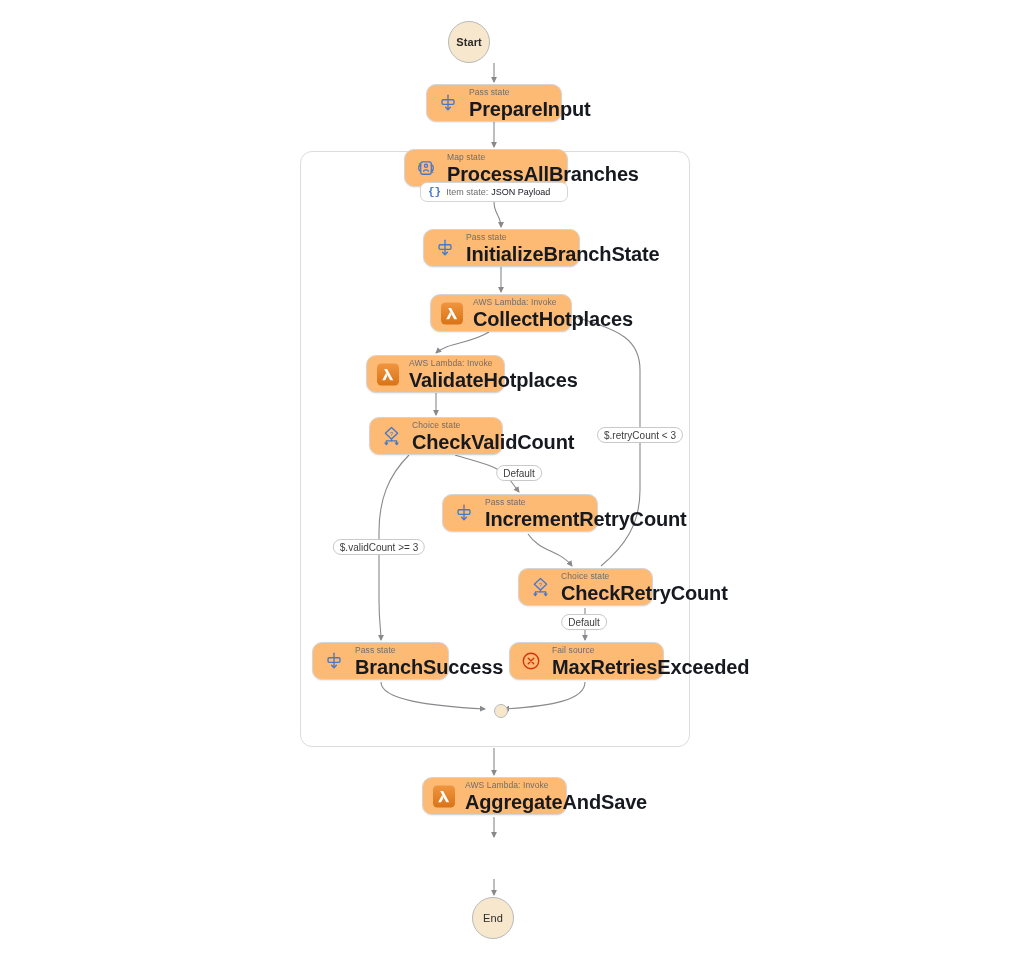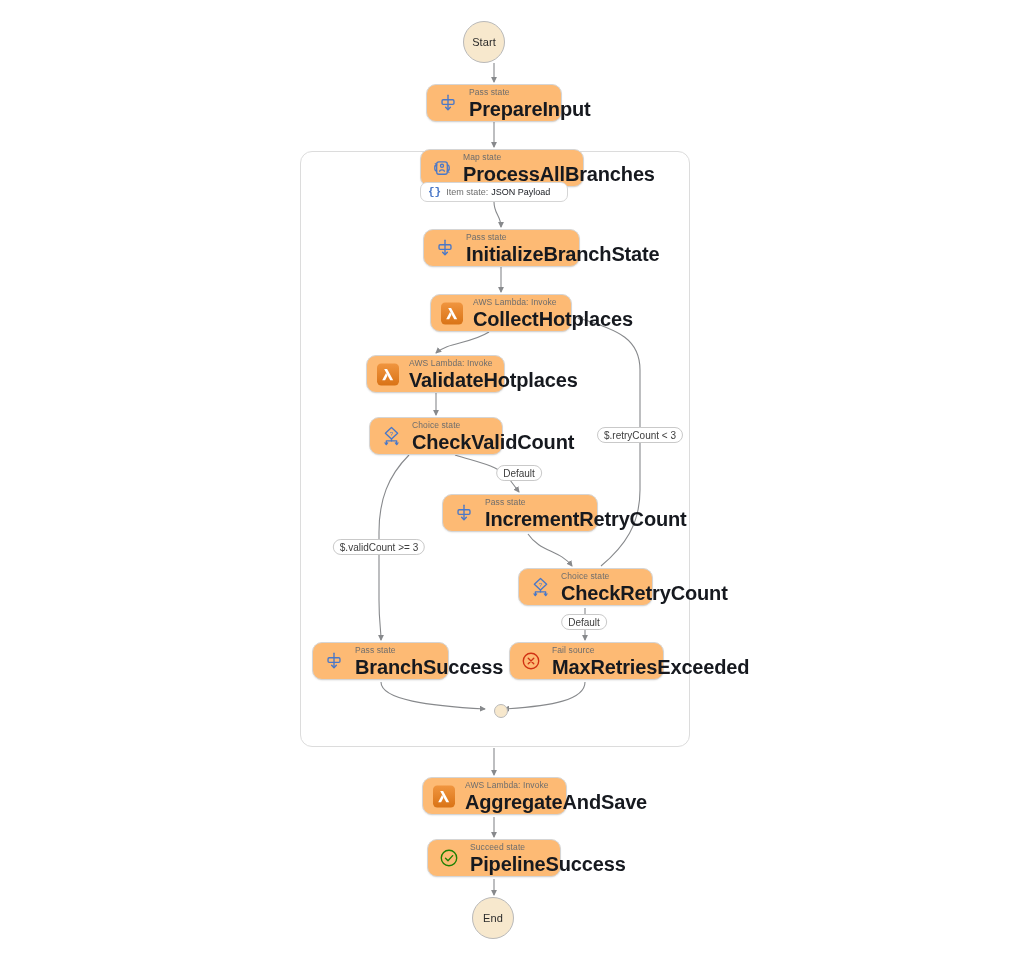--- a/index.html
+++ b/index.html
@@ -193,21 +193,21 @@
       <path d="M 494 748 L 494 775"></path>
 
       <path d="M 494 817 L 494 837"></path>
 
       <path d="M 494 879 L 494 895"></path>
     </g>
   </svg>
 
   <div id="map-frame" style="left:300px; top:151px; width:390px; height:596px;"></div>
 
-  <div class="terminal" style="left:463px; top:21px;">
+  <div class="terminal" style="left:448px; top:21px;font-weight:bold;">
     <span>Start</span>
   </div>
 
   <div class="terminal" style="left:472px; top:897px;">
     <span>End</span>
   </div>
 
   <div class="node" style="left:426px; top:84px; width:136px;">
     <span class="ico">
       <svg width="22" height="22" viewBox="0 0 24 24" fill="none" stroke="#4a78c8" stroke-width="1.5" stroke-linecap="round" stroke-linejoin="round">
@@ -215,21 +215,21 @@
         <path d="M12 3.5 V 19"></path>
         <path d="M9.4 16.6 L12 19.4 L14.6 16.6"></path>
       </svg>
     </span>
     <span class="txt">
       <span class="kind">Pass state</span>
       <span class="name">PrepareInput</span>
     </span>
   </div>
 
-  <div class="node" style="left:420px; top:149px; width:164px;">
+  <div class="node" style="left:404px; top:149px; width:164px;">
     <span class="ico">
       <svg width="22" height="22" viewBox="0 0 24 24" fill="none" stroke="#4a78c8" stroke-width="1.4" stroke-linecap="round" stroke-linejoin="round">
         <rect x="6.2" y="5.2" width="11.6" height="13.6" rx="2.4"></rect>
         <circle cx="12" cy="9.6" r="1.7"></circle>
         <path d="M9.5 15.6 C9.5 13.6, 14.5 13.6, 14.5 15.6"></path>
         <path d="M6.2 8.6 C3.4 8.6, 3.4 15.4, 6.2 15.4"></path>
         <path d="M17.8 8.6 C20.6 8.6, 20.6 15.4, 17.8 15.4"></path>
         <path d="M4.6 7.2 L6.3 8.6 L4.4 9.9" stroke-width="1.2"></path>
         <path d="M19.4 14.1 L17.7 15.5 L19.6 16.8" stroke-width="1.2"></path>
       </svg>
@@ -378,32 +378,20 @@
         <path d="M8.2 6.4 h2.9 l6.1 11.3 h-3.0 z" fill="#ffffff"></path>
         <path d="M10.0 10.4 l1.5 2.9 L9.1 17.7 H6.2 z" fill="#ffffff"></path>
       </svg>
     </span>
     <span class="txt">
       <span class="kind">AWS Lambda: Invoke</span>
       <span class="name">AggregateAndSave</span>
     </span>
   </div>
 
-  <div class="node" style="left:427px; top:839px; width:134px;">
-    <span class="ico">
-      <svg width="22" height="22" viewBox="0 0 24 24" fill="none" stroke="#1d8102" stroke-width="1.5" stroke-linecap="round" stroke-linejoin="round">
-        <circle cx="12" cy="12" r="8.4"></circle>
-        <path d="M8.2 12.2 L10.9 15.0 L16.0 9.4"></path>
-      </svg>
-    </span>
-    <span class="txt">
-      <span class="kind">Succeed state</span>
-      <span class="name">PipelineSuccess</span>
-    </span>
-  </div>
 
   <div class="elabel" style="left:519px; top:465px;">
     <span>Default</span>
   </div>
 
   <div class="elabel" style="left:379px; top:539px;">
     <span>$.validCount &gt;= 3</span>
   </div>
 
   <div class="elabel" style="left:640px; top:427px;">

